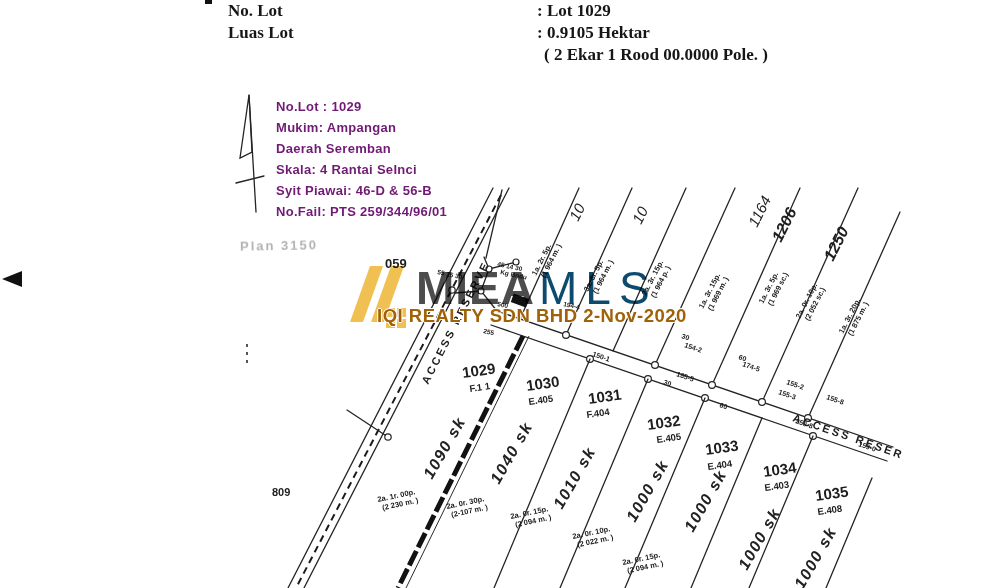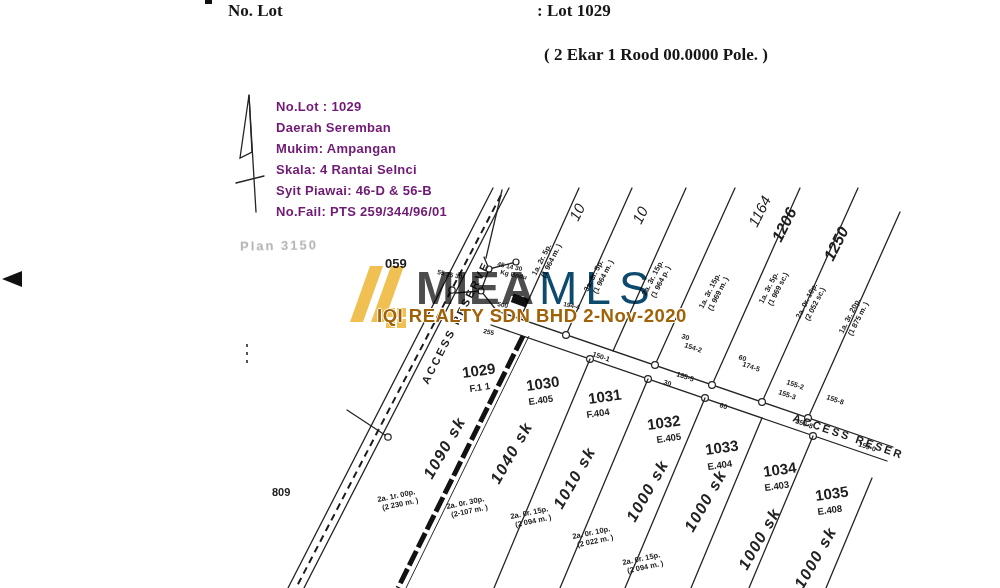--- a/index.html
+++ b/index.html
@@ -49,28 +49,32 @@
 </style>
 </head>
 <body>
 
 <div class="page">
 
   <div class="hdr-row" style="top:1px">
     <span class="hdr-label">No. Lot</span>
     <span class="hdr-value">: Lot 1029</span>
   </div>
+  <div class="hdr-row" style="top:23px">
+    <span class="hdr-label">Luas Lot</span>
+    <span class="hdr-value">: 0.9105 Hektar</span>
+  </div>
   <div class="hdr-row" style="top:45px">
     <span class="hdr-value indent">( 2 Ekar 1 Rood 00.0000 Pole. )</span>
   </div>
 
   <div class="info">
     <div>No.Lot : 1029</div>
+    <div>Mukim: Ampangan</div>
     <div>Daerah Seremban</div>
-    <div>Mukim: Ampangan</div>
     <div>Skala: 4 Rantai SeInci</div>
     <div>Syit Piawai: 46-D &amp; 56-B</div>
     <div>No.Fail: PTS 259/344/96/01</div>
   </div>
 
   <div class="plan-note">Plan 3150</div>
 
   <svg class="map-svg" width="1000" height="588" viewBox="0 0 1000 588">
 
     <g>

